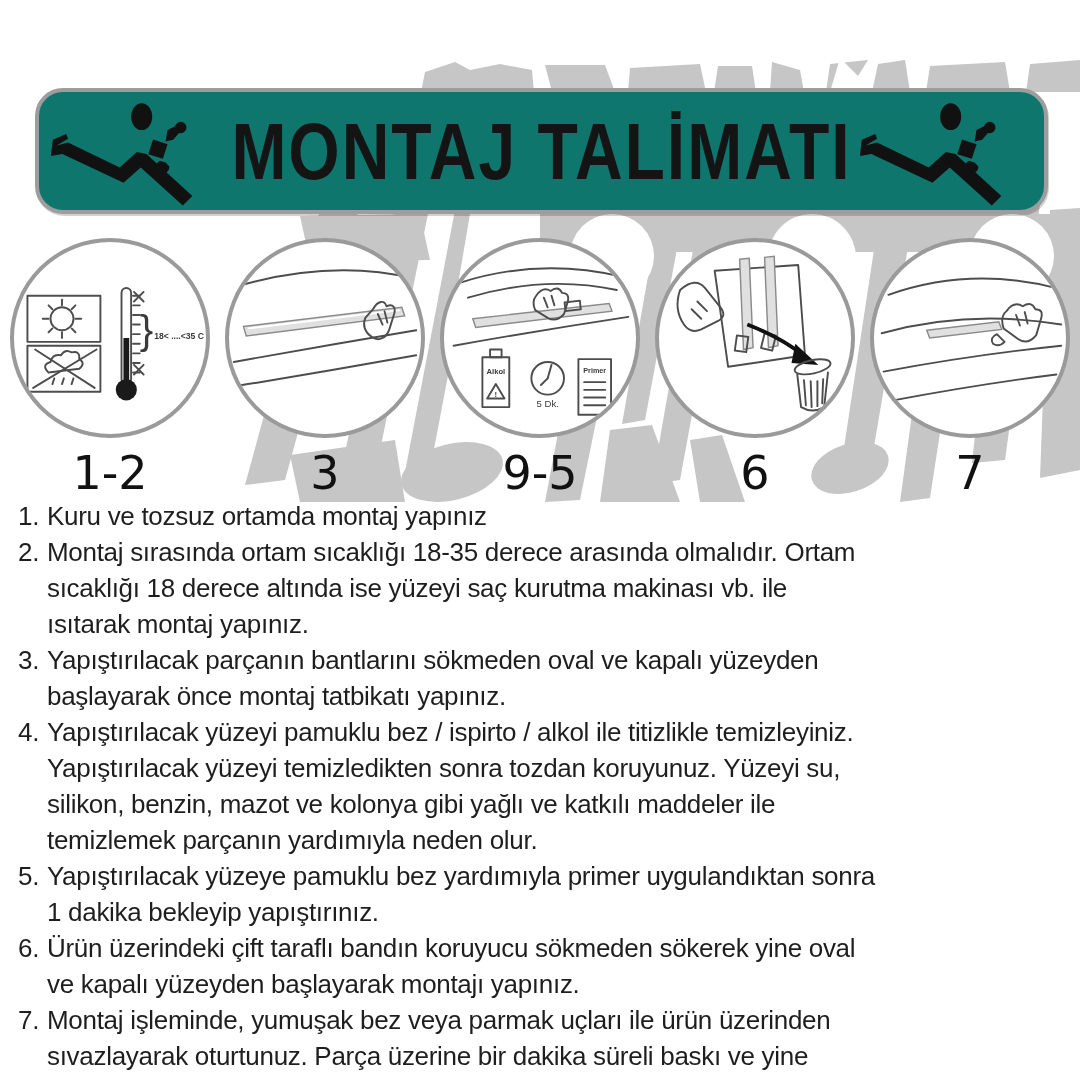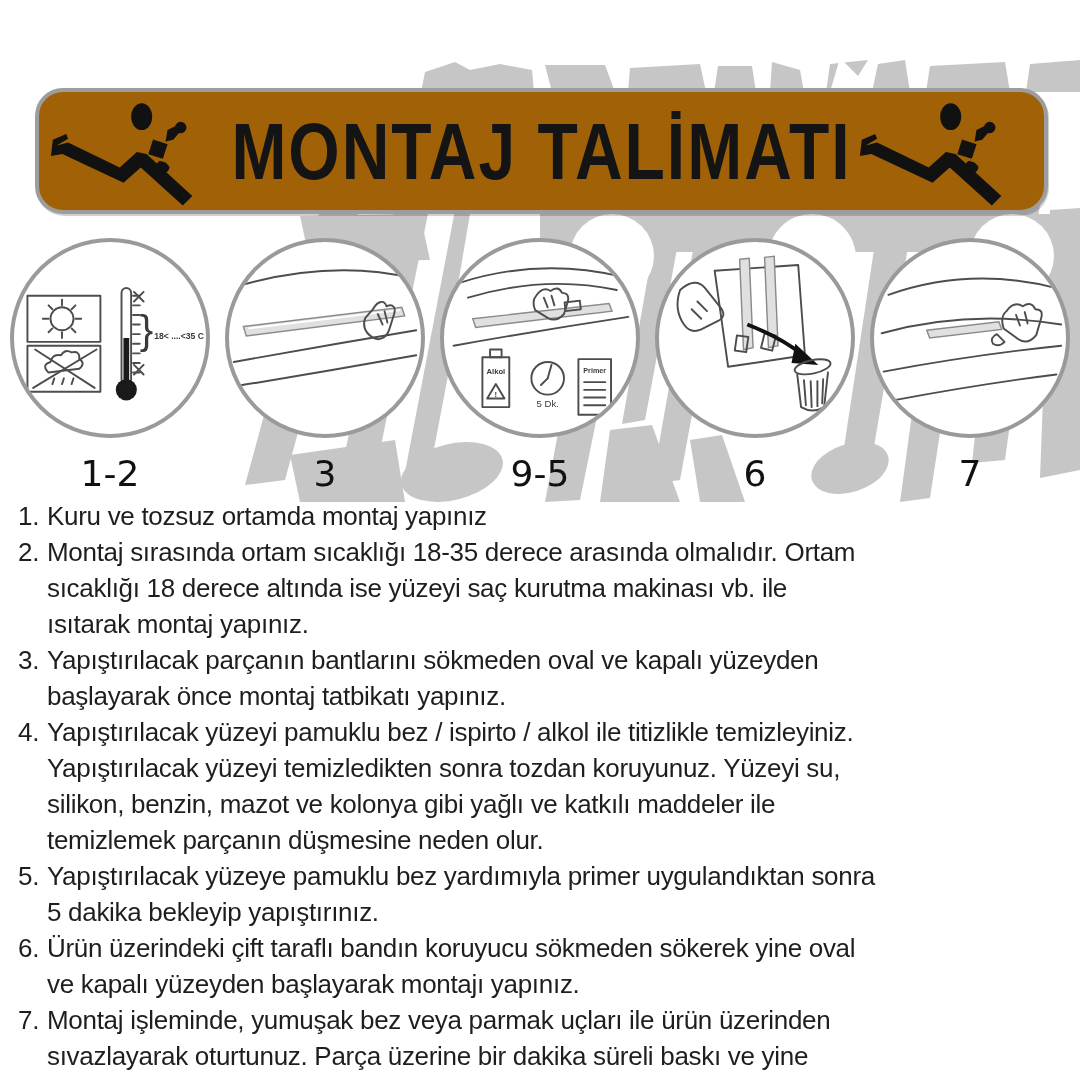--- a/index.html
+++ b/index.html
@@ -8,21 +8,21 @@
     background:#ffffff;
     font-family:"Liberation Sans", sans-serif;
     color:#222;
   }
   
   #bg-decor{position:absolute;left:0;top:0;width:1080px;height:1080px;z-index:0;}
 
   
   .banner{
     position:absolute;left:35px;top:88px;width:1005px;height:118px;
-    background:#a16207;border:4px solid #9d9d9d;border-radius:28px;
+    background:#0f766e;border:4px solid #9d9d9d;border-radius:28px;
     box-shadow:1px 2px 0 rgba(0,0,0,.18);
     z-index:2;
   }
   .banner-title{
     position:absolute;left:0;right:0;top:0;bottom:0;
     display:flex;align-items:center;justify-content:center;
     font-weight:bold;font-size:66px;letter-spacing:2px;color:#141414;
     transform:scaleY(1.22);transform-origin:center;
     white-space:nowrap;
   }
@@ -36,21 +36,21 @@
     display:flex;justify-content:space-between;padding:0 6px;box-sizing:border-box;
   }
   .step{width:208px;display:flex;flex-direction:column;align-items:center;}
   .step-circle{
     width:200px;height:200px;border-radius:50%;
     border:4px solid #9a9a9a;background:#fff;box-sizing:border-box;
     overflow:hidden;
   }
   .step-circle svg{display:block;width:192px;height:192px;}
   .step-label{
-    margin-top:15px;font-size:36px;color:#111;
+    margin-top:8px;font-size:46px;color:#111;
     font-family:"DejaVu Sans", sans-serif;font-weight:500;
   }
 
   
   .instructions{
     position:absolute;top:498px;left:0;width:888px;z-index:2;
     padding:0 12px 0 18px;box-sizing:border-box;
   }
   ol{list-style:none;margin:0;padding:0;counter-reset:step;}
   ol li{
@@ -298,18 +298,18 @@
     </div>
     <div class="step-label">7</div>
   </div>
 </div>
 
 <div class="instructions">
   <ol>
     <li>Kuru ve tozsuz ortamda montaj yapınız</li>
     <li>Montaj sırasında ortam sıcaklığı 18-35 derece arasında olmalıdır. Ortam sıcaklığı 18 derece altında ise yüzeyi saç kurutma makinası vb. ile ısıtarak montaj yapınız.</li>
     <li>Yapıştırılacak parçanın bantlarını sökmeden oval ve kapalı yüzeyden başlayarak önce montaj tatbikatı yapınız.</li>
-    <li>Yapıştırılacak yüzeyi pamuklu bez / ispirto / alkol ile titizlikle temizleyiniz. Yapıştırılacak yüzeyi temizledikten sonra tozdan koruyunuz. Yüzeyi su, silikon, benzin, mazot ve kolonya gibi yağlı ve katkılı maddeler ile temizlemek parçanın düşmesine neden olur.</li>
-    <li>Yapıştırılacak yüzeye pamuklu bez yardımıyla primer uygulandıktan sonra 5 dakika bekleyip yapıştırınız.</li>
+    <li>Yapıştırılacak yüzeyi pamuklu bez / ispirto / alkol ile titizlikle temizleyiniz. Yapıştırılacak yüzeyi temizledikten sonra tozdan koruyunuz. Yüzeyi su, silikon, benzin, mazot ve kolonya gibi yağlı ve katkılı maddeler ile temizlemek parçanın yardımıyla neden olur.</li>
+    <li>Yapıştırılacak yüzeye pamuklu bez yardımıyla primer uygulandıktan sonra 1 dakika bekleyip yapıştırınız.</li>
     <li>Ürün üzerindeki çift taraflı bandın koruyucu sökmeden sökerek yine oval ve kapalı yüzeyden başlayarak montajı yapınız.</li>
     <li>Montaj işleminde, yumuşak bez veya parmak uçları ile ürün üzerinden sıvazlayarak oturtunuz. Parça üzerine bir dakika süreli baskı ve yine ortam sıcaklığı 20 derece altında ise saç kurutma makinası v.b. yardımıyla ısı uygulayınız.</li>
   </ol>
 </div>
 
 </body></html>

